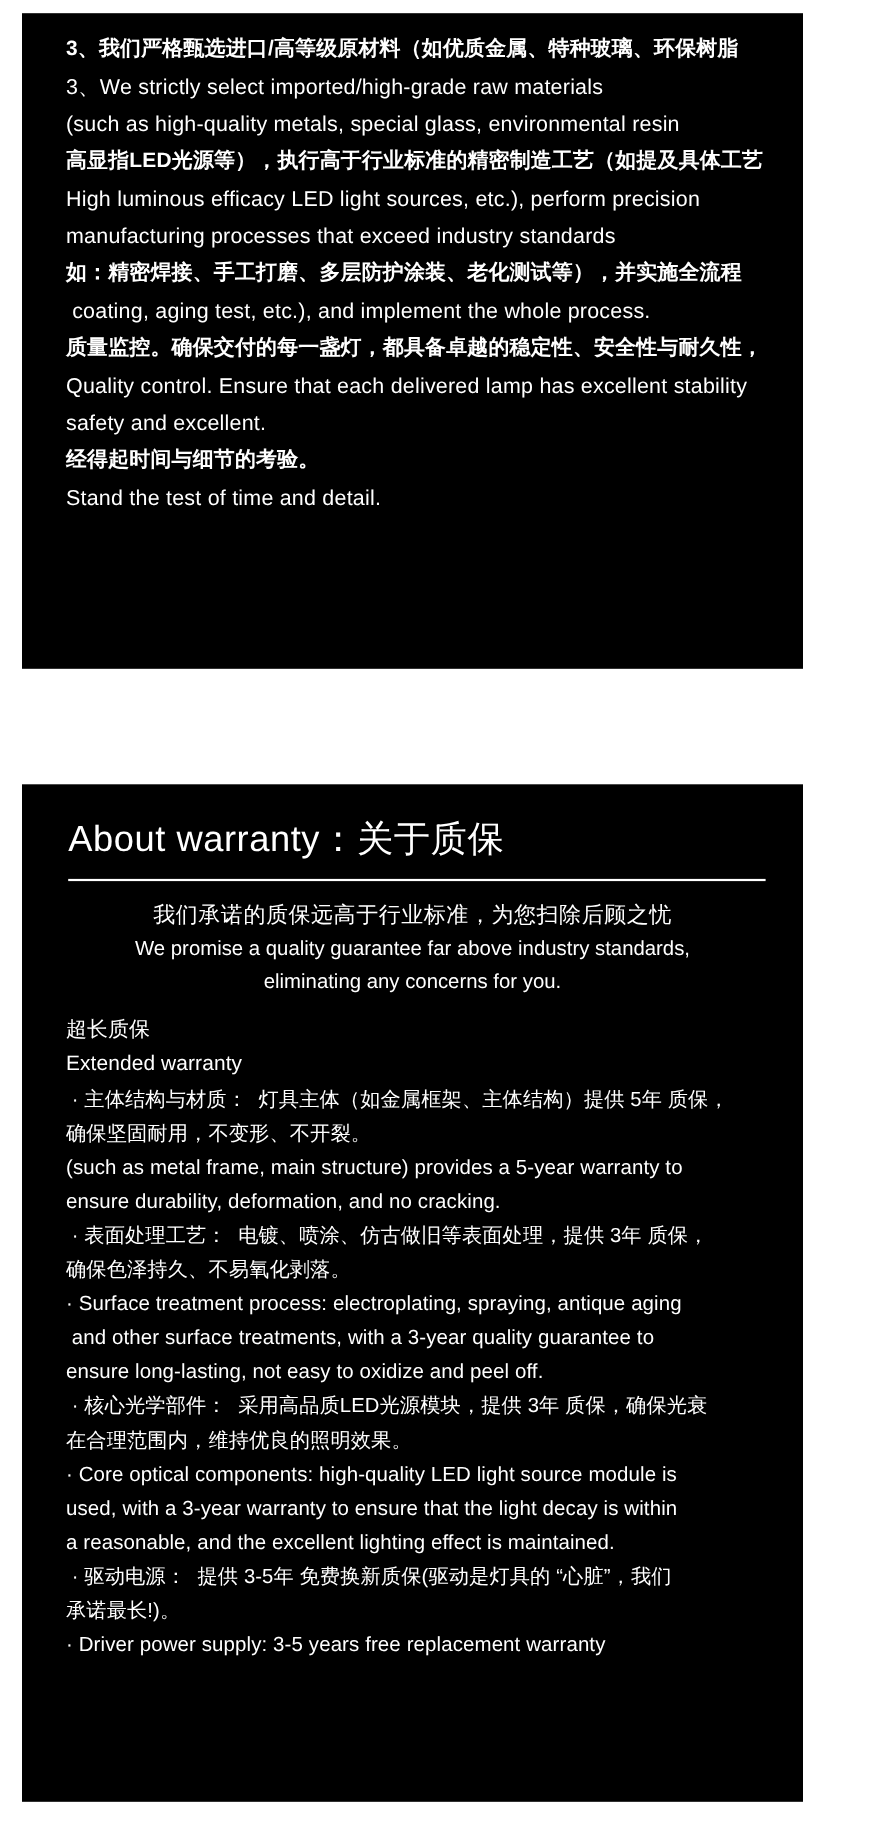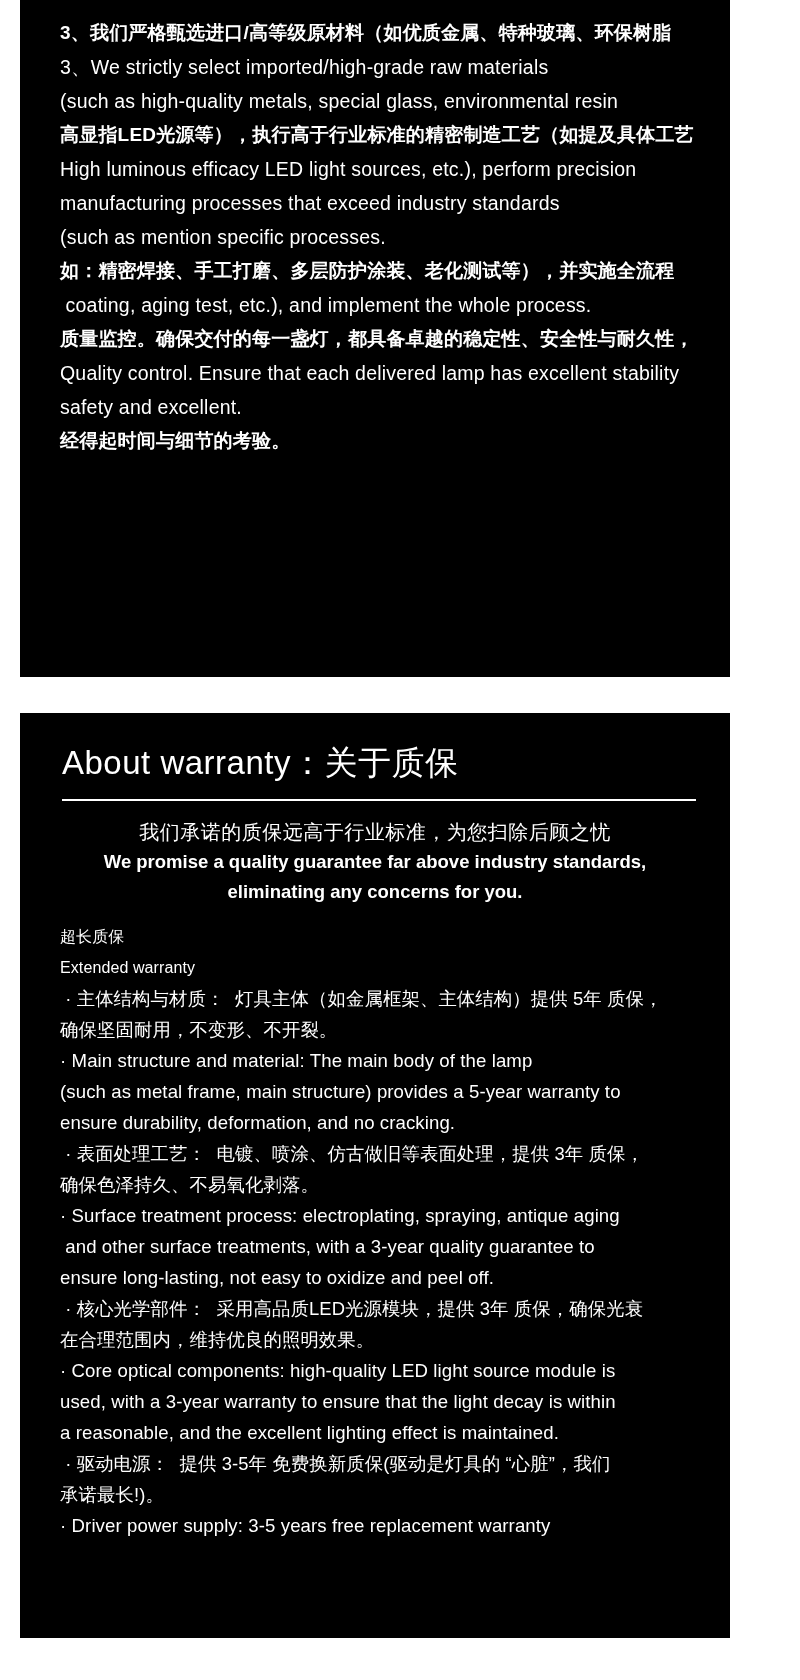--- a/index.html
+++ b/index.html
@@ -22,23 +22,23 @@
   }
   .panel {
     position: absolute;
     background: #000000;
     color: #ffffff;
     box-sizing: border-box;
   }
   
   .panel-materials {
     left: 20px;
-    top: 0px;
+    top: 12px;
     width: 710px;
-    height: 677px;
+    height: 596px;
     padding: 8px 0 0 0;
   }
   .mat-lines {
     padding: 8px 0 0 40px;
   }
   .line {
     font-size: 19.5px;
     line-height: 34px;
     letter-spacing: 0.2px;
     white-space: pre;
@@ -78,75 +78,73 @@
   .promise .p-cn {
     font-size: 20px;
     line-height: 30px;
     letter-spacing: 0.5px;
     text-align: center;
   }
   .promise .p-en1,
   .promise .p-en2 {
     font-size: 18.5px;
     line-height: 30px;
-    font-weight: bold;
   }
   .war-lines {
     padding: 14px 0 0 40px;
   }
   .wline {
     font-size: 18.6px;
     line-height: 31px;
     white-space: pre;
     letter-spacing: 0.1px;
   }
   .wline.cn {
     font-size: 18.4px;
   }
   .wline.head {
-    font-size: 16px;
+    font-size: 19px;
   }
 </style>
 </head>
 <body>
 
 <div class="page">
 
   <div class="panel panel-materials">
     <div class="mat-lines">
       <div class="line cn">3、我们严格甄选进口/高等级原材料（如优质金属、特种玻璃、环保树脂</div>
       <div class="line en">3、We strictly select imported/high-grade raw materials</div>
       <div class="line en">(such as high-quality metals, special glass, environmental resin</div>
       <div class="line cn">高显指LED光源等），执行高于行业标准的精密制造工艺（如提及具体工艺</div>
       <div class="line en">High luminous efficacy LED light sources, etc.), perform precision</div>
       <div class="line en">manufacturing processes that exceed industry standards</div>
-      <div class="line en">(such as mention specific processes.</div>
       <div class="line cn">如：精密焊接、手工打磨、多层防护涂装、老化测试等），并实施全流程</div>
       <div class="line en"> coating, aging test, etc.), and implement the whole process.</div>
       <div class="line cn">质量监控。确保交付的每一盏灯，都具备卓越的稳定性、安全性与耐久性，</div>
       <div class="line en">Quality control. Ensure that each delivered lamp has excellent stability</div>
       <div class="line en">safety and excellent.</div>
       <div class="line cn">经得起时间与细节的考验。</div>
+      <div class="line en">Stand the test of time and detail.</div>
     </div>
   </div>
 
   <div class="panel panel-warranty">
     <div class="warranty-title">About warranty：关于质保</div>
     <div class="divider"></div>
     <div class="promise">
       <div class="p-cn">我们承诺的质保远高于行业标准，为您扫除后顾之忧</div>
       <div class="p-en1">We promise a quality guarantee far above industry standards,</div>
       <div class="p-en2">eliminating any concerns for you.</div>
     </div>
     <div class="war-lines">
       <div class="wline cn head">超长质保</div>
       <div class="wline en head">Extended warranty</div>
       <div class="wline cn"> · 主体结构与材质：  灯具主体（如金属框架、主体结构）提供 5年 质保，</div>
       <div class="wline cn">确保坚固耐用，不变形、不开裂。</div>
-      <div class="wline en">· Main structure and material: The main body of the lamp</div>
       <div class="wline en">(such as metal frame, main structure) provides a 5-year warranty to</div>
       <div class="wline en">ensure durability, deformation, and no cracking.</div>
       <div class="wline cn"> · 表面处理工艺：  电镀、喷涂、仿古做旧等表面处理，提供 3年 质保，</div>
       <div class="wline cn">确保色泽持久、不易氧化剥落。</div>
       <div class="wline en">· Surface treatment process: electroplating, spraying, antique aging</div>
       <div class="wline en"> and other surface treatments, with a 3-year quality guarantee to</div>
       <div class="wline en">ensure long-lasting, not easy to oxidize and peel off.</div>
       <div class="wline cn"> · 核心光学部件：  采用高品质LED光源模块，提供 3年 质保，确保光衰</div>
       <div class="wline cn">在合理范围内，维持优良的照明效果。</div>
       <div class="wline en">· Core optical components: high-quality LED light source module is</div>

